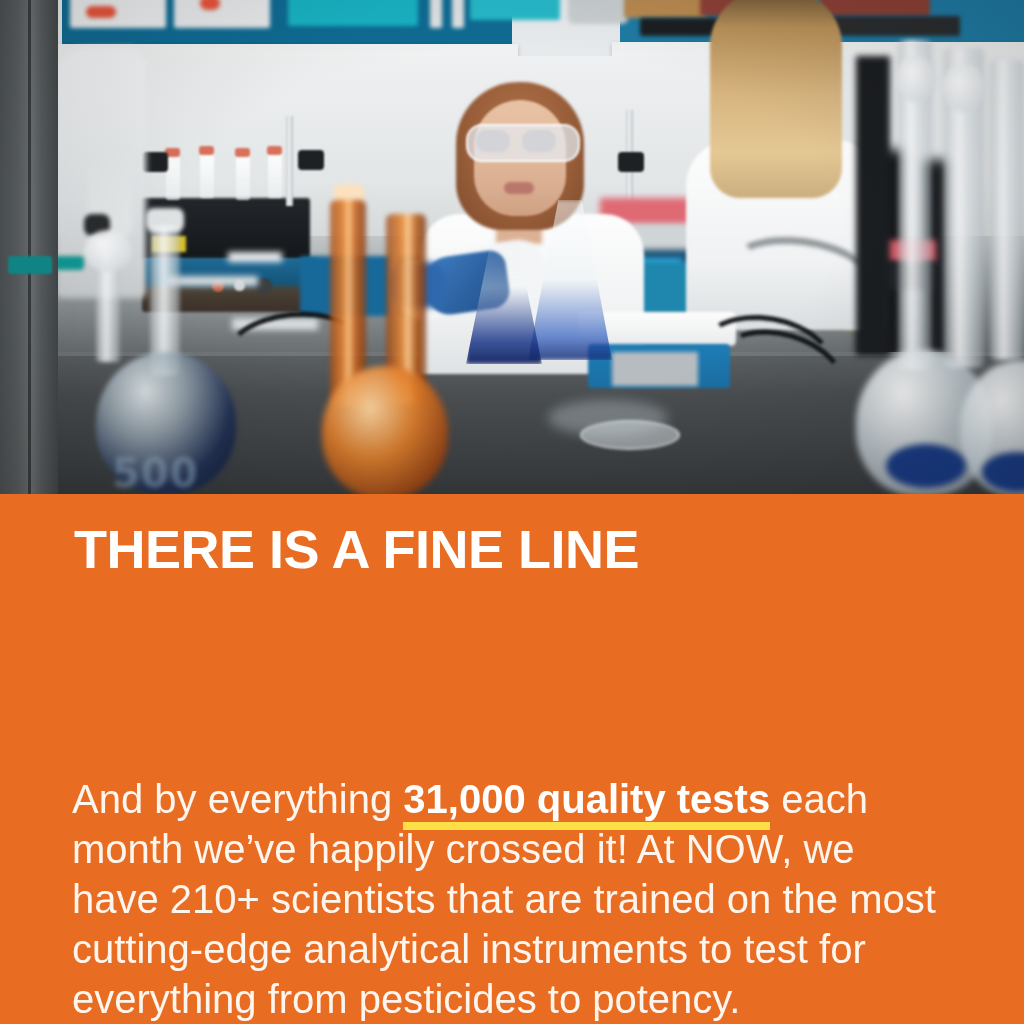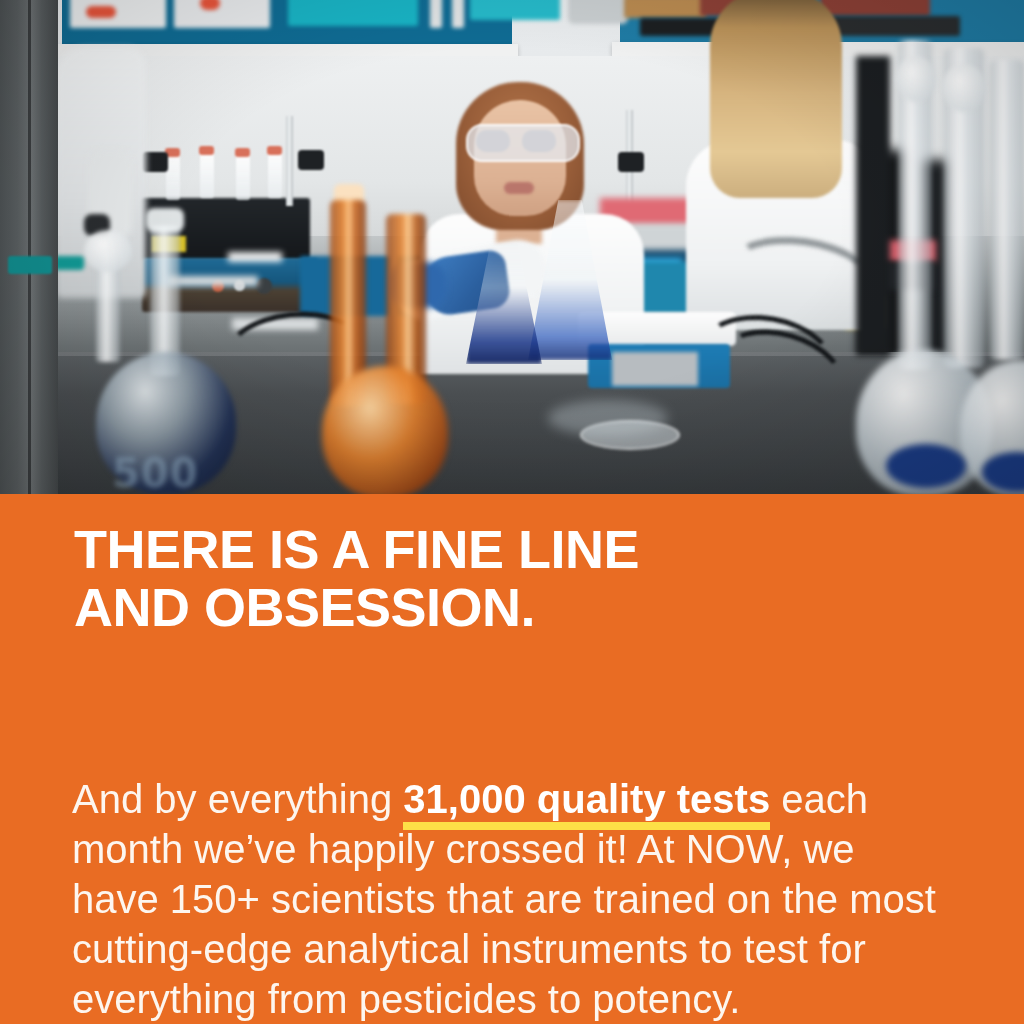--- a/index.html
+++ b/index.html
@@ -594,19 +594,18 @@
     <div class="frame-col"></div>
     <div class="frame-col-teal"></div>
 
     <div class="vignette"></div>
   </div>
 
   <div class="panel">
 
     <div class="headline">
       <span class="hl">THERE IS A FINE LINE</span>
-      <span class="hl">AND OBSESSION.</span>
     </div>
 
-    <p class="bodycopy"><span>And by everything </span><b>31,000 quality tests</b><span> each month we’ve happily crossed it! At NOW, we have 150+ scientists that are trained on the most cutting-edge analytical instruments to test for everything from pesticides to potency.</span></p>
+    <p class="bodycopy"><span>And by everything </span><b>31,000 quality tests</b><span> each month we’ve happily crossed it! At NOW, we have 210+ scientists that are trained on the most cutting-edge analytical instruments to test for everything from pesticides to potency.</span></p>
 
   </div>
 </div>
 
 </body></html>

